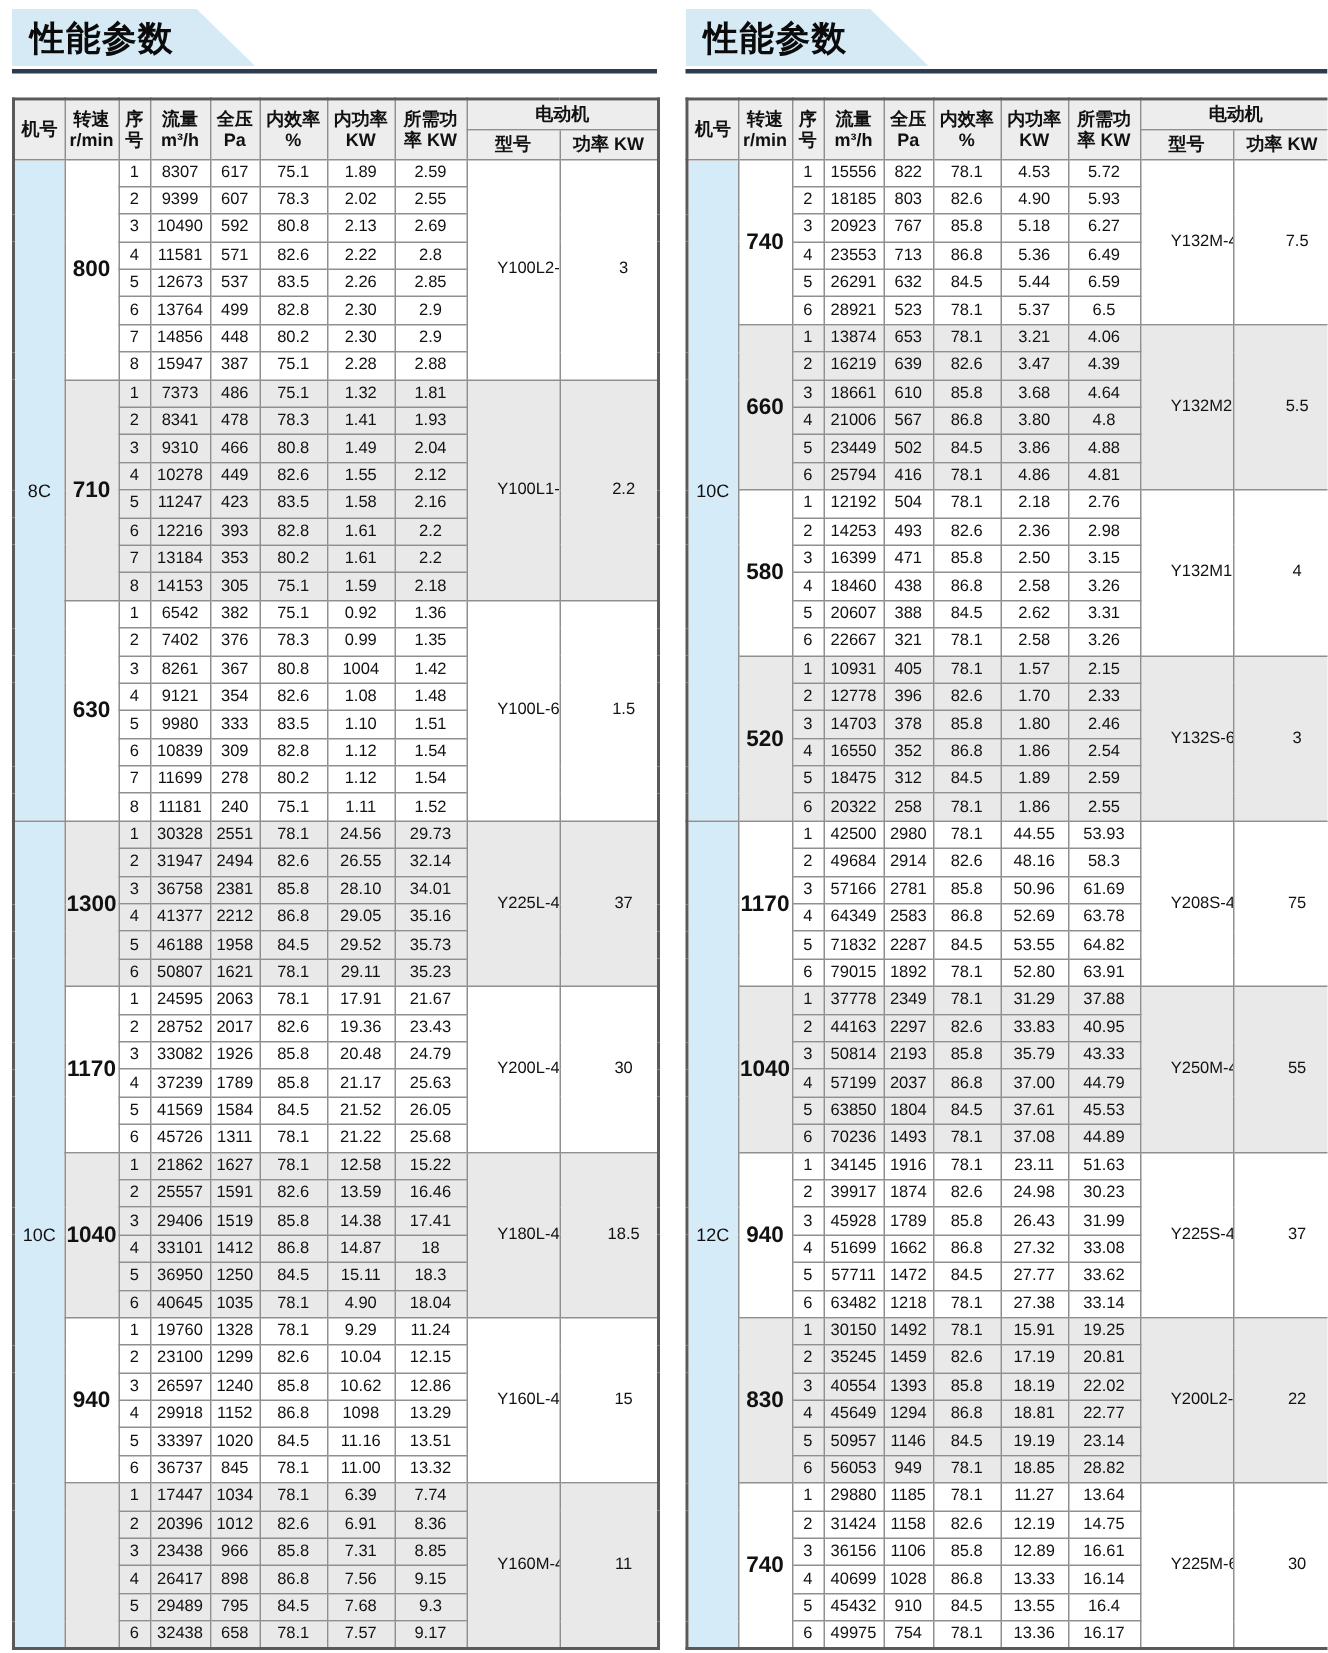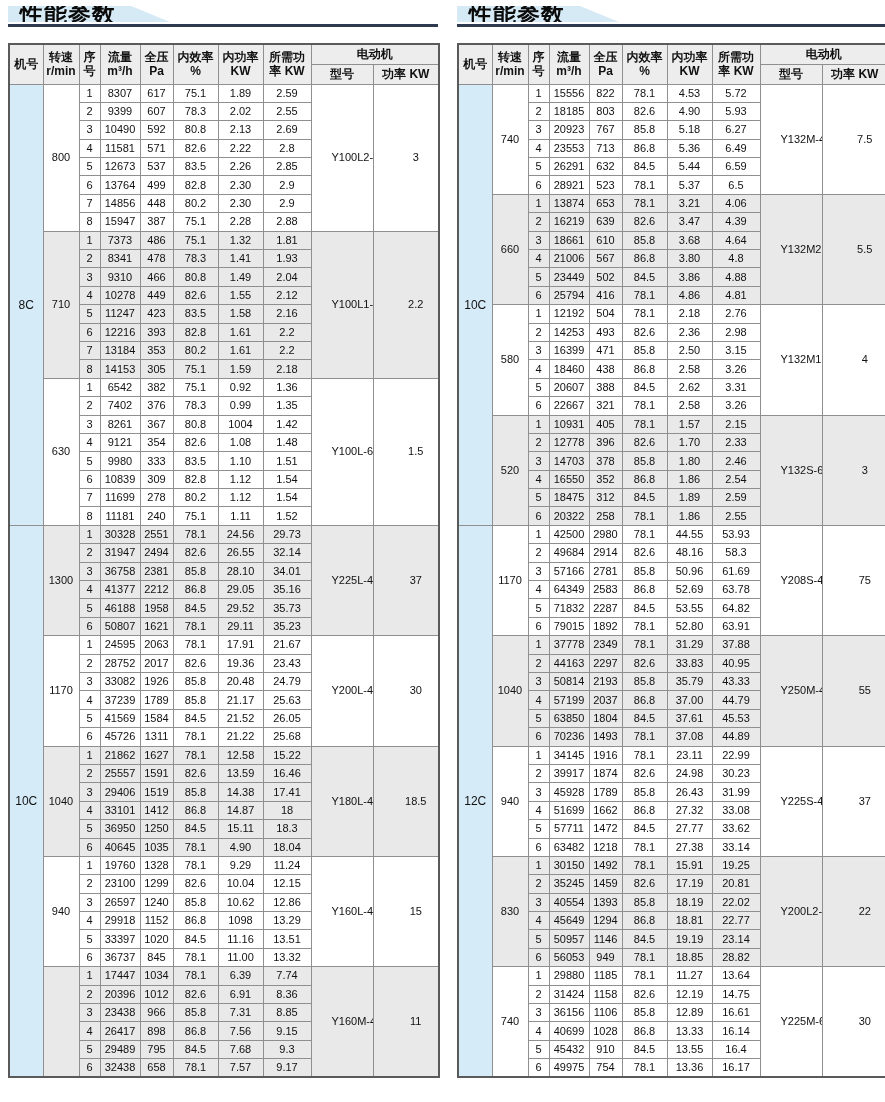--- a/index.html
+++ b/index.html
@@ -6,21 +6,21 @@
   body{
     width:885px;height:1102px;background:#ffffff;position:relative;
     font-family:"Liberation Sans", sans-serif;color:#111;
     -webkit-font-smoothing:antialiased;
   }
   .panel{position:absolute;top:6px;}
   #panel-left{left:8px;width:430px;}
   #panel-right{left:457px;width:428px;}
 
   .title-banner{
-    width:162px;height:16px;background:var(--title-bg,#d6eaf6);
+    width:162px;height:38px;background:var(--title-bg,#d6eaf6);
     clip-path:polygon(0 0, 76% 0, 100% 100%, 0 100%);
     display:flex;align-items:center;box-sizing:border-box;padding-left:12px;
   }
   .title-text{font-size:23px;font-weight:bold;letter-spacing:1px;color:#0b0b0b;white-space:nowrap;}
   .title-rule{height:3px;background:var(--rule-color,#2e3b4e);margin-top:2px;}
 
   table{
     border-collapse:collapse;table-layout:fixed;width:100%;margin-top:16px;
     border:2px solid #5a5a5a;
   }
@@ -32,21 +32,21 @@
   thead th{
     background:var(--header-bg,#ededed);
     font-size:12px;font-weight:600;line-height:1.2;color:#111;
   }
   thead tr{height:20px;}
   tbody tr{height:18.4px;}
   tbody td{font-size:11px;line-height:1;}
   td.band-white{background:#ffffff;}
   td.band-gray{background:var(--band-gray,#e9e9e9);}
   td.machine{background:var(--machine-bg,#d6ebf8);font-size:12px;}
-  td.speed{font-size:11px;}
+  td.speed{font-size:15px;font-weight:bold;}
   td.motor{font-size:11px;padding-left:20px;}
 </style>
 </head>
 <body>
 
 <div class="panel" id="panel-left">
   <div class="title-banner">
     <span class="title-text">性能参数</span>
   </div>
   <div class="title-rule"></div>
@@ -933,21 +933,21 @@
           <td class="band-gray">37.08</td>
           <td class="band-gray">44.89</td>
         </tr>
         <tr>
           <td class="band-white speed" rowspan="6">940</td>
           <td class="band-white">1</td>
           <td class="band-white">34145</td>
           <td class="band-white">1916</td>
           <td class="band-white">78.1</td>
           <td class="band-white">23.11</td>
-          <td class="band-white">22.99</td>
+          <td class="band-white">51.63</td>
           <td class="band-white motor" rowspan="6">Y225S-4</td>
           <td class="band-white motor" rowspan="6">37</td>
         </tr>
         <tr>
           <td class="band-white">2</td>
           <td class="band-white">39917</td>
           <td class="band-white">1874</td>
           <td class="band-white">82.6</td>
           <td class="band-white">24.98</td>
           <td class="band-white">30.23</td>

